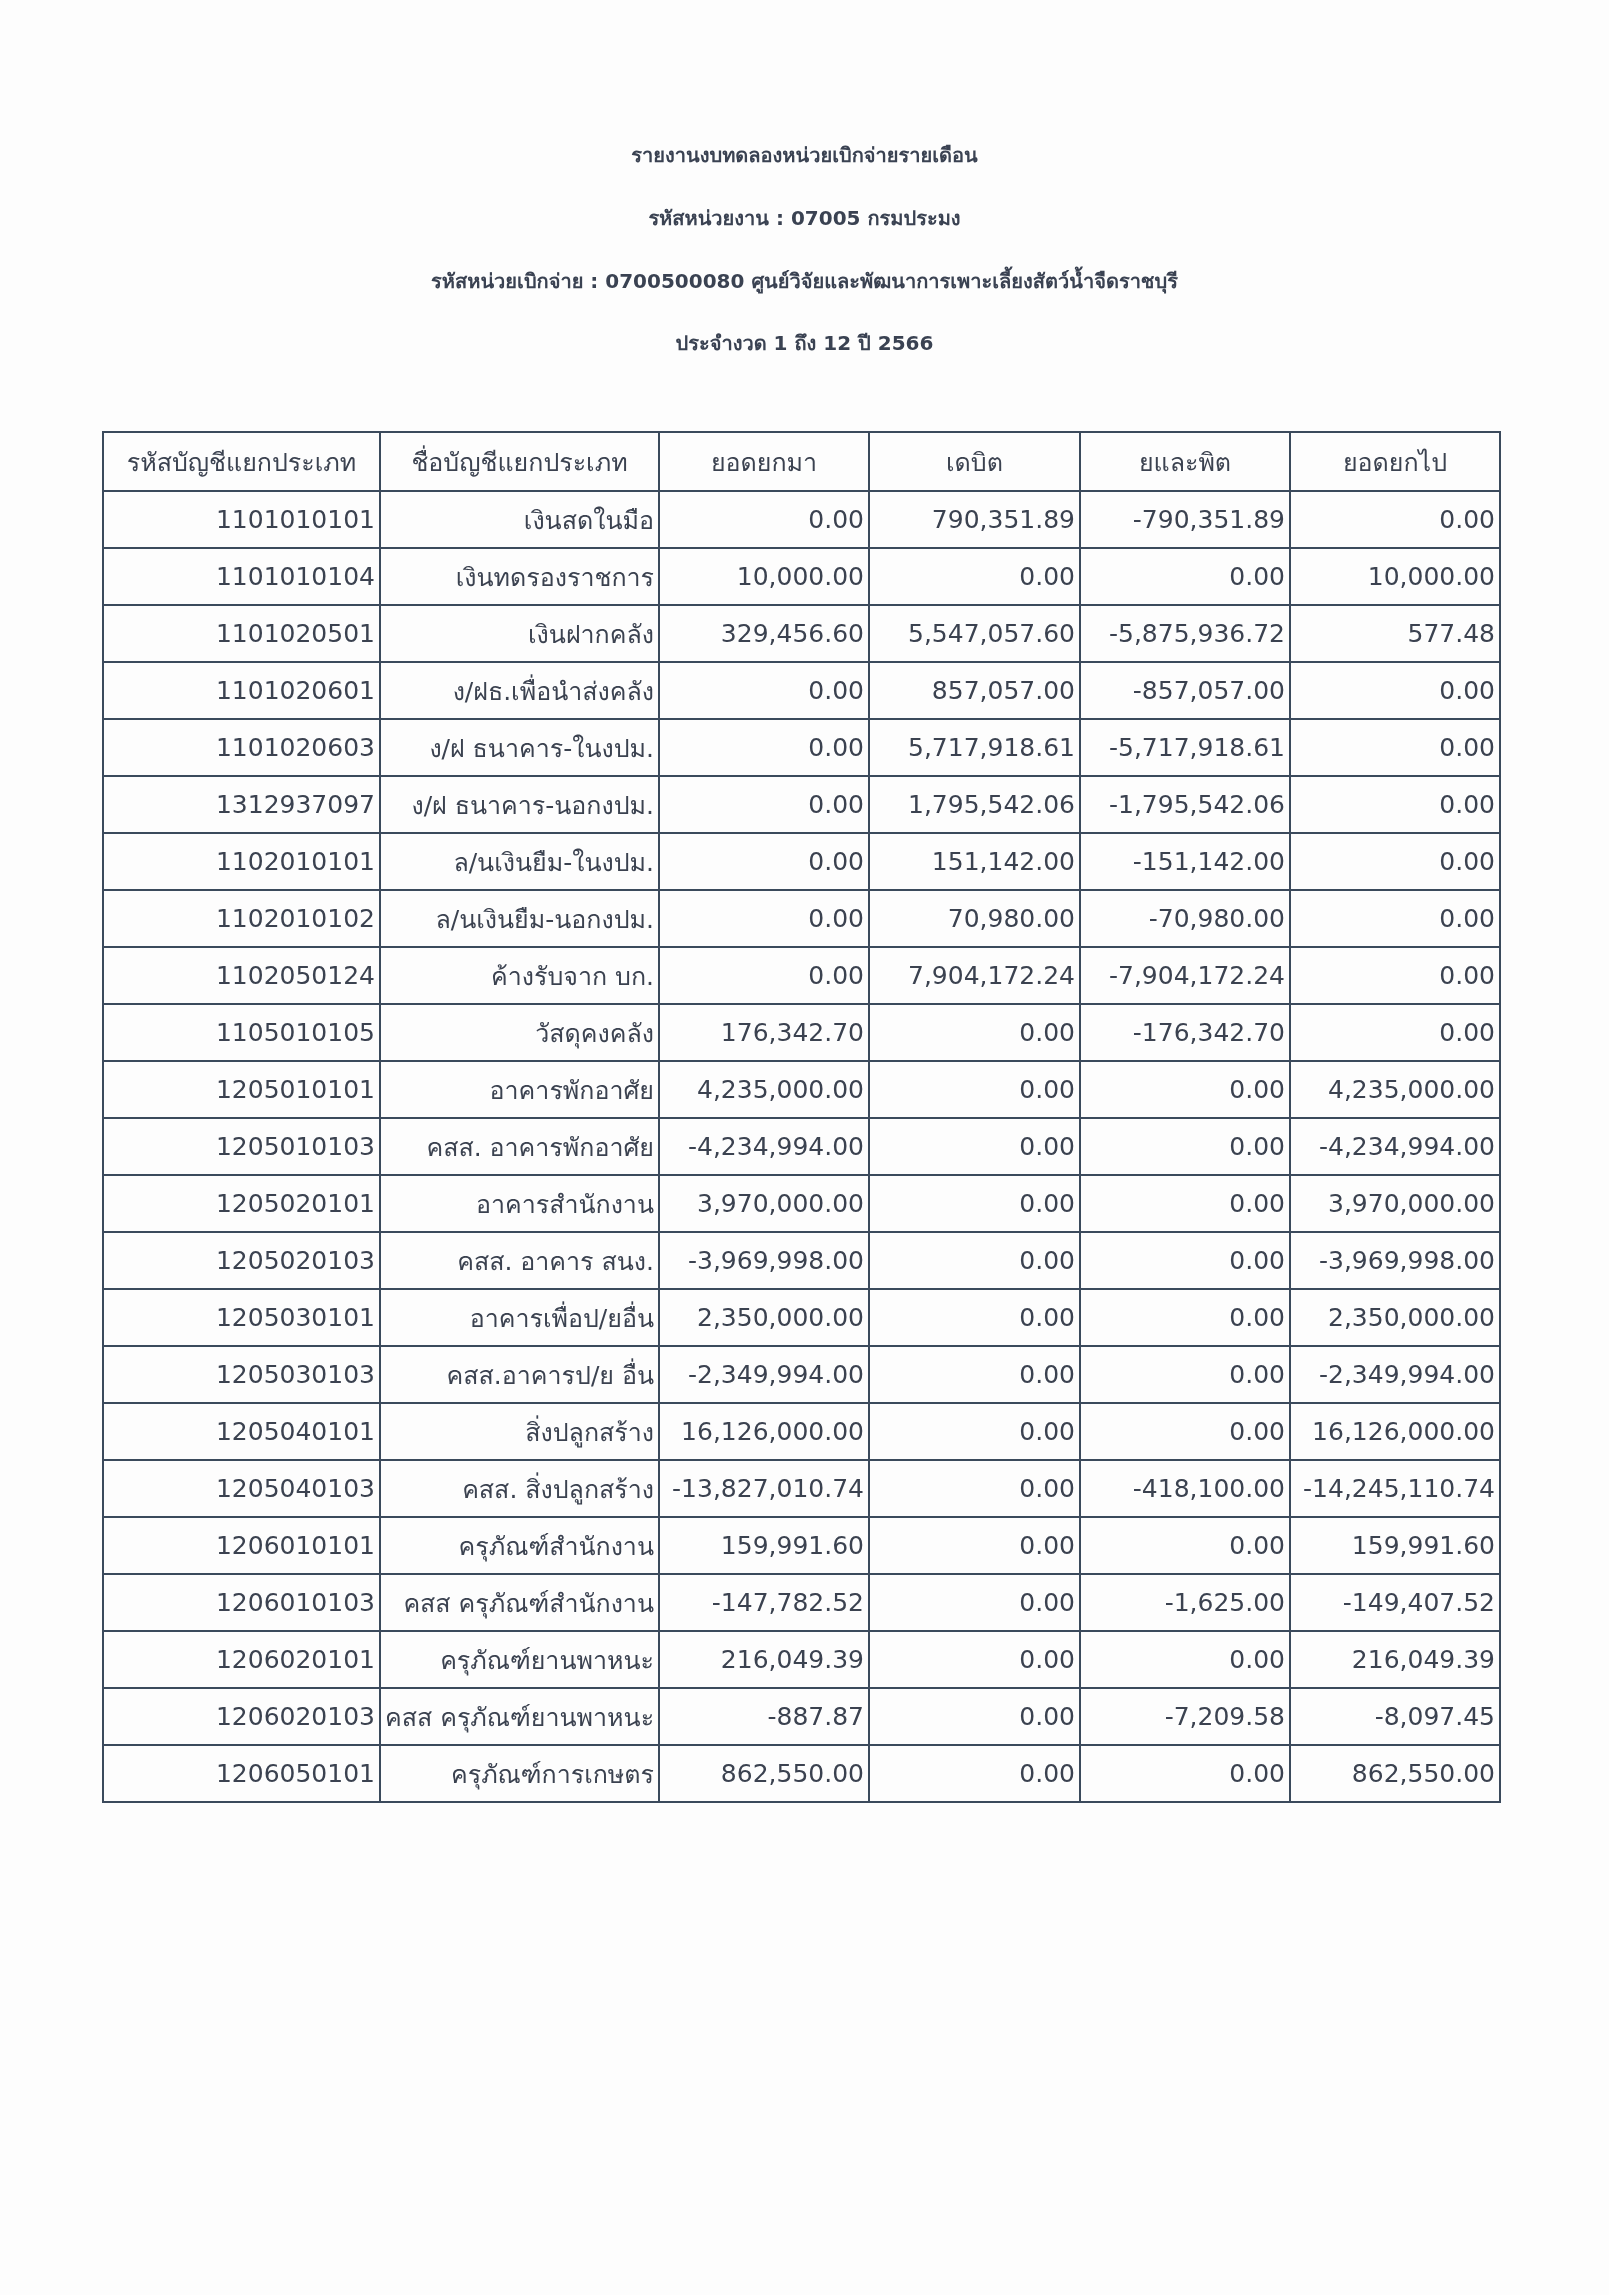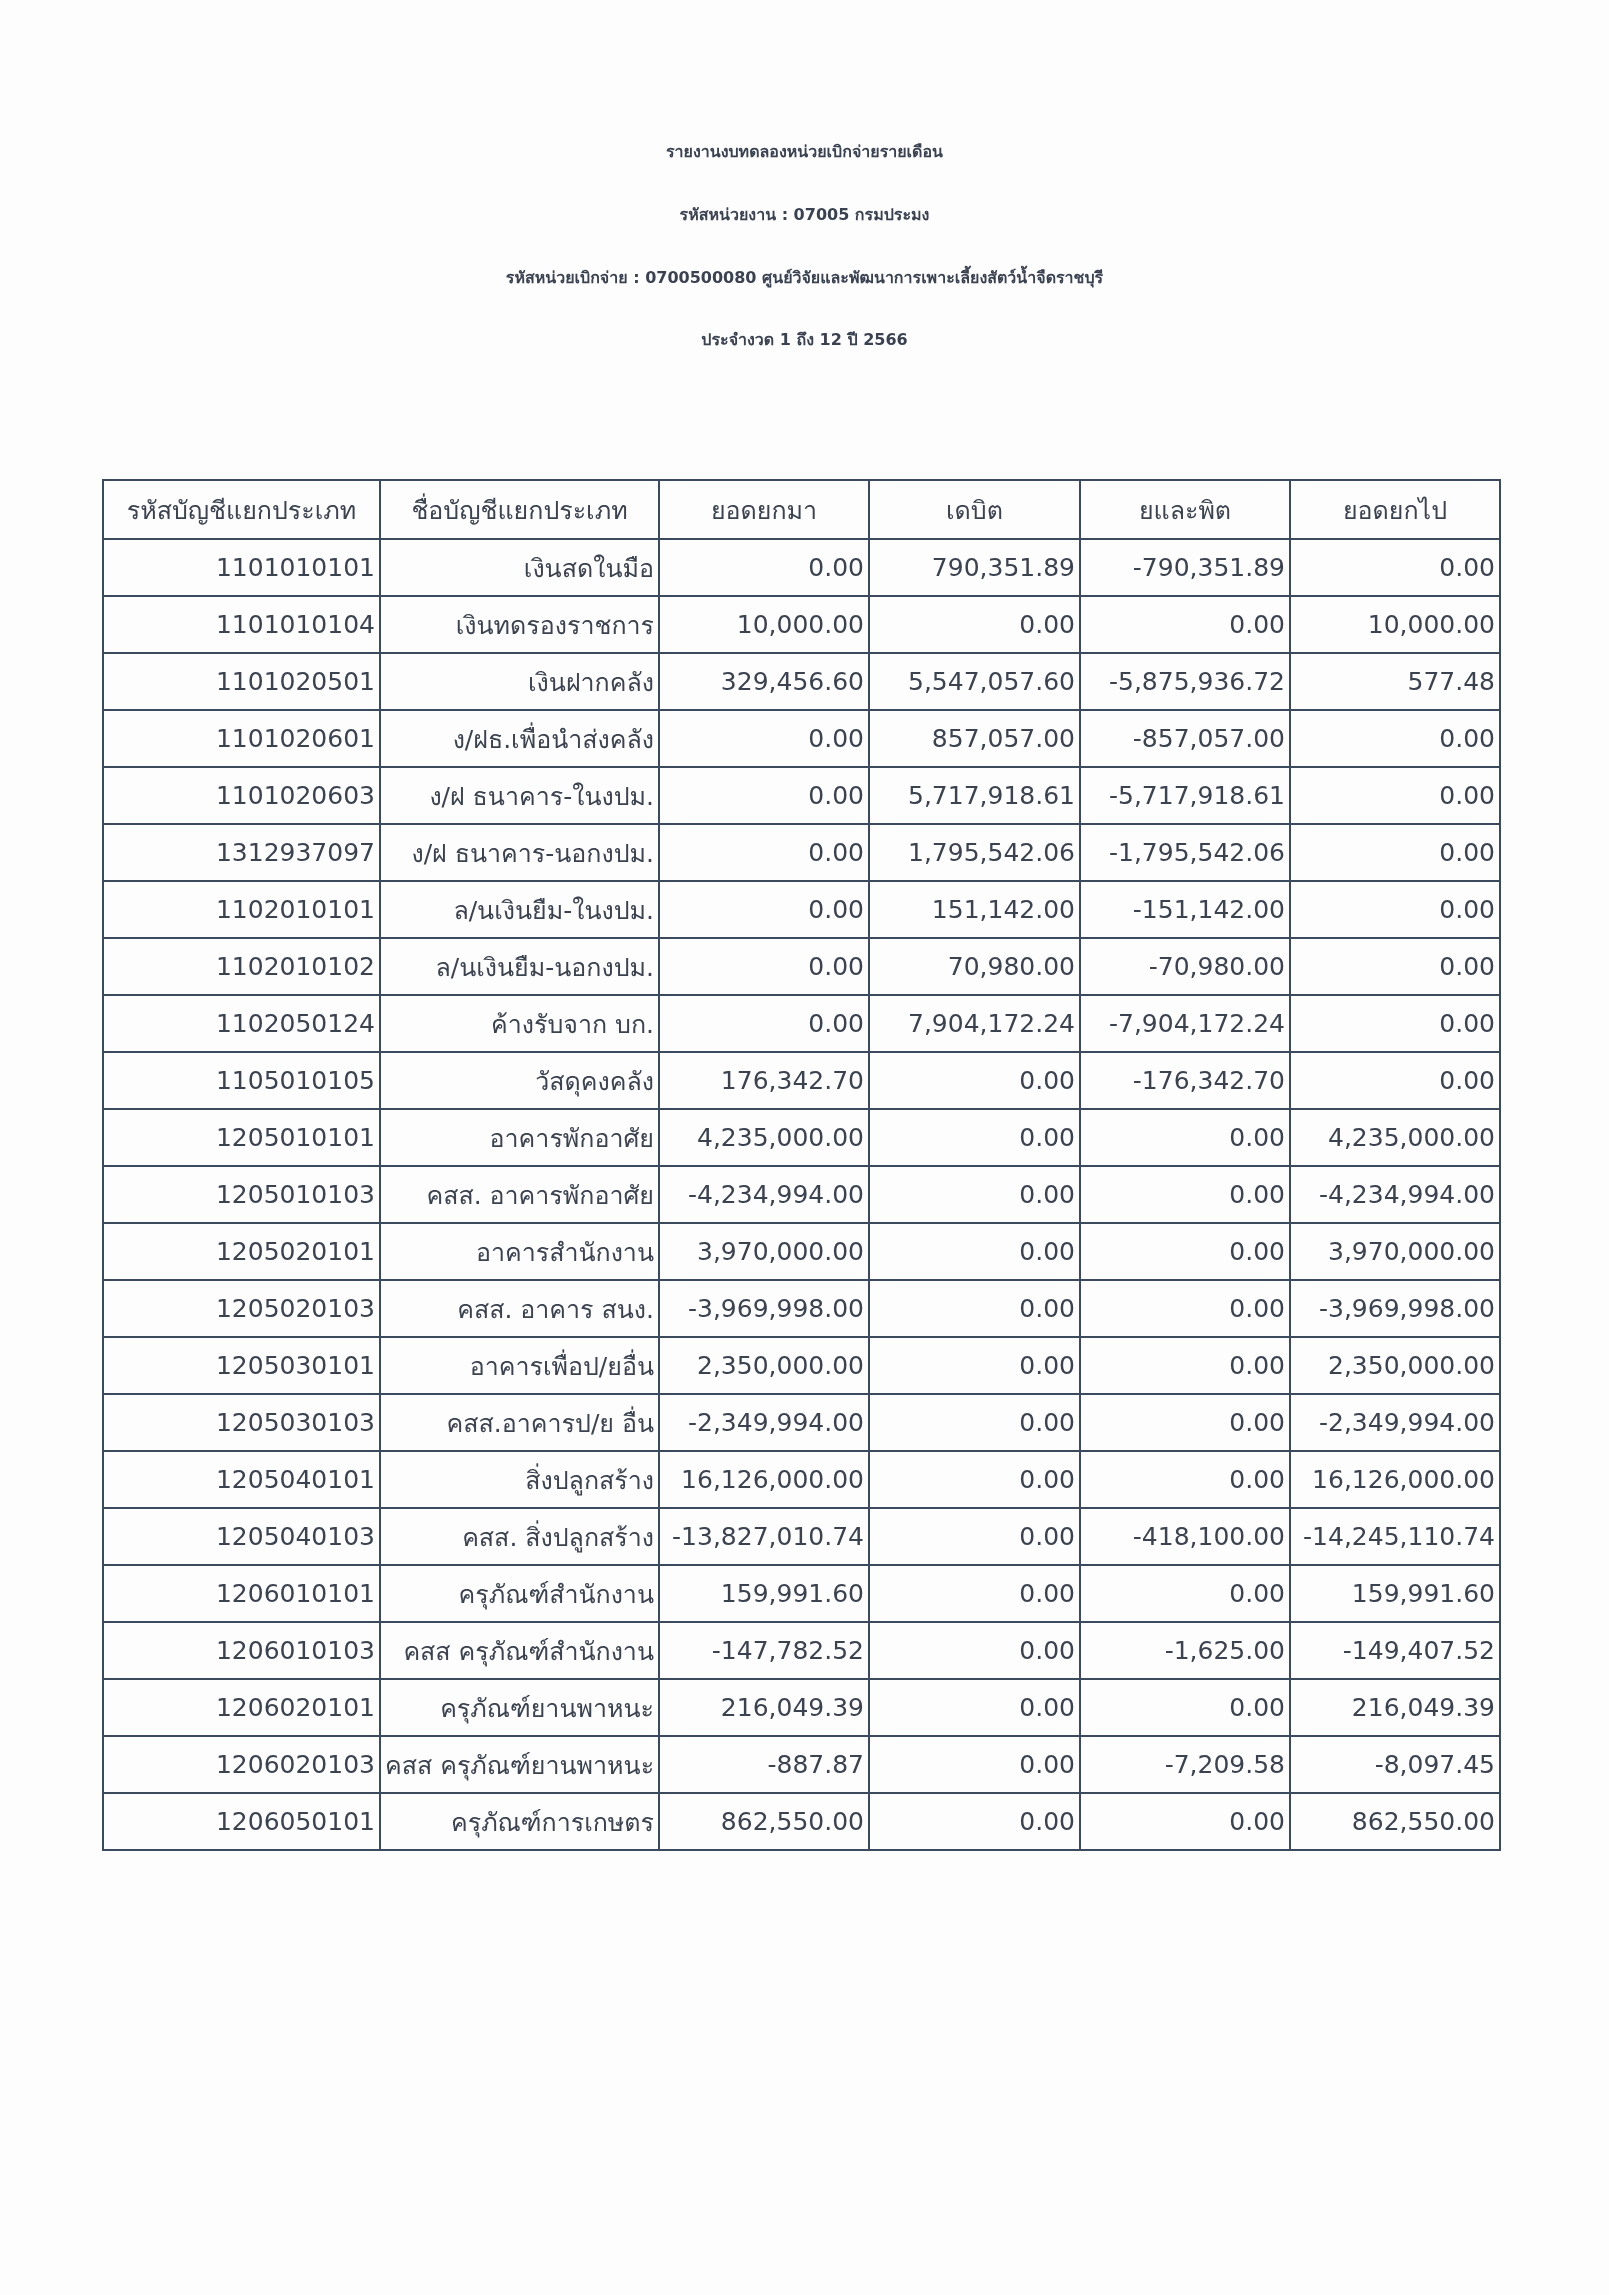--- a/index.html
+++ b/index.html
@@ -15,38 +15,37 @@
   .header {
     position: absolute;
     left: 0; width: 1609px;
     text-align: center;
   }
   .header .line {
     position: absolute;
     left: 0; width: 100%;
     text-align: center;
     font-weight: bold;
-    font-size: 16px;
+    font-size: 20px;
     color: #3a4252;
     white-space: nowrap;
   }
   #h1 { top: 139px; }
   #h2 { top: 202px; }
   #h3 { top: 265px; }
   #h4 { top: 327px; }
 
   table.ledger {
     position: absolute;
     left: 102px;
     top: 431px;
     width: 1397px;
     border-collapse: collapse;
     table-layout: fixed;
     font-size: 25px;
-    margin-top: 48px;
   }
   table.ledger th, table.ledger td {
     border: 2.7px solid #3b4a5c;
     padding: 0 4px 0 4px;
     white-space: nowrap;
     overflow: hidden;
     font-weight: normal;
     color: #3b4250;
   }
   table.ledger th {

